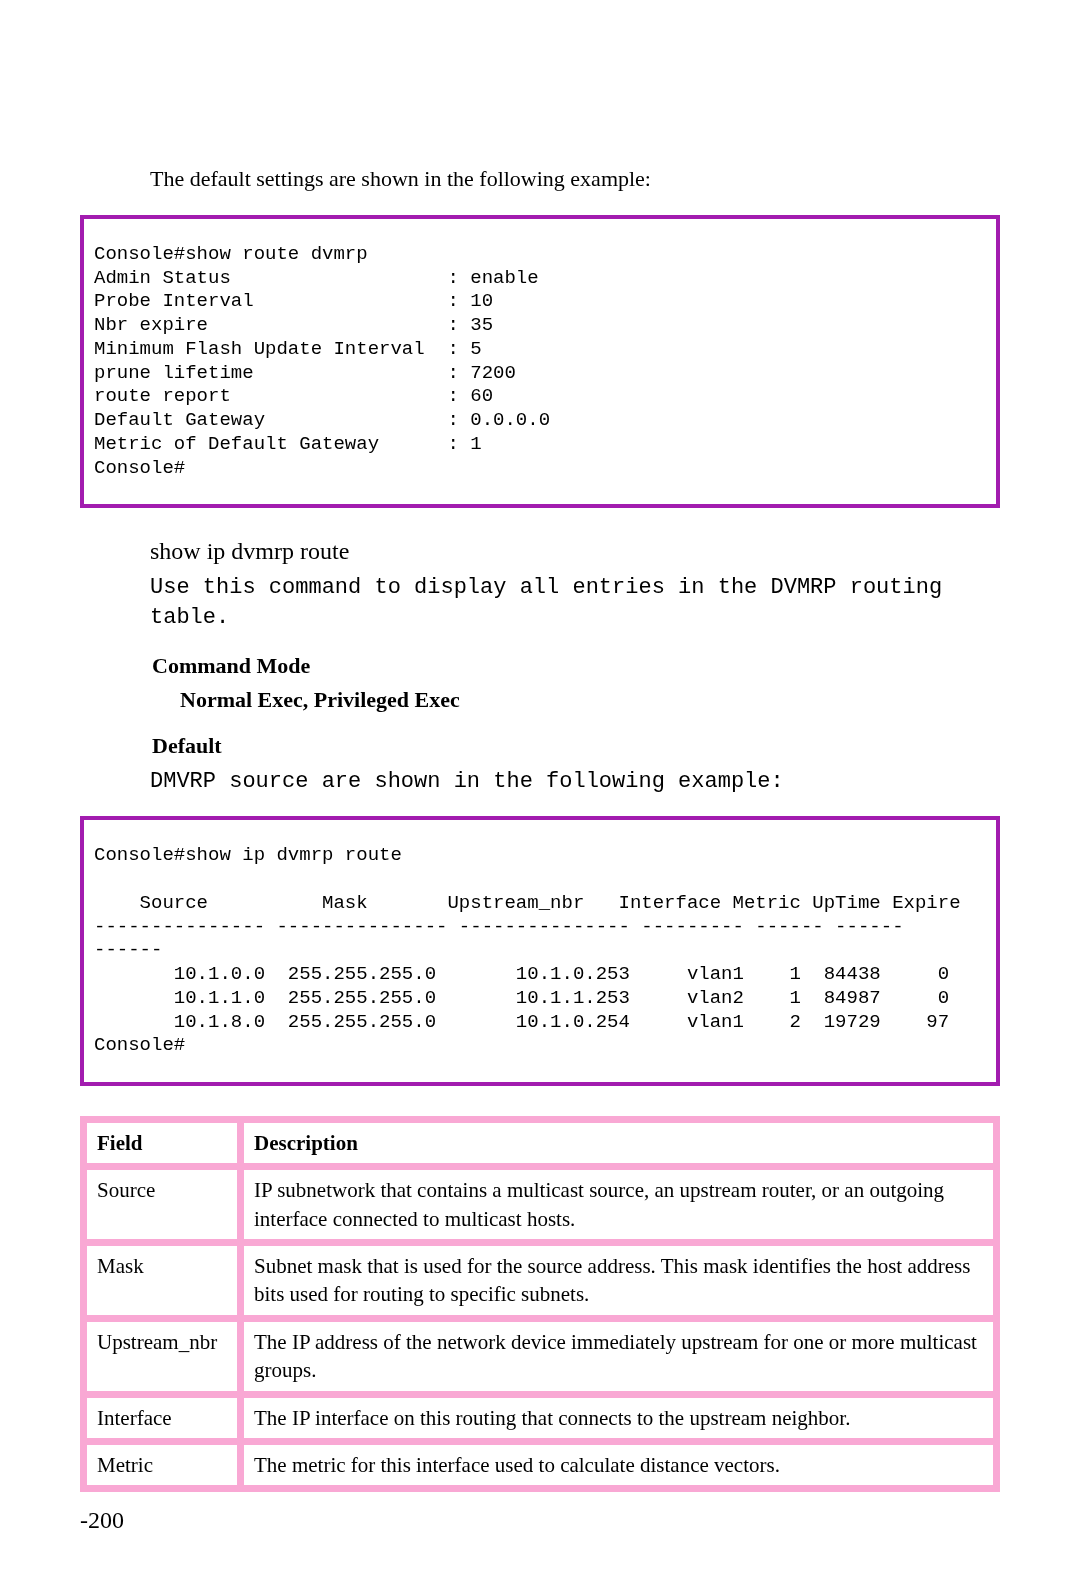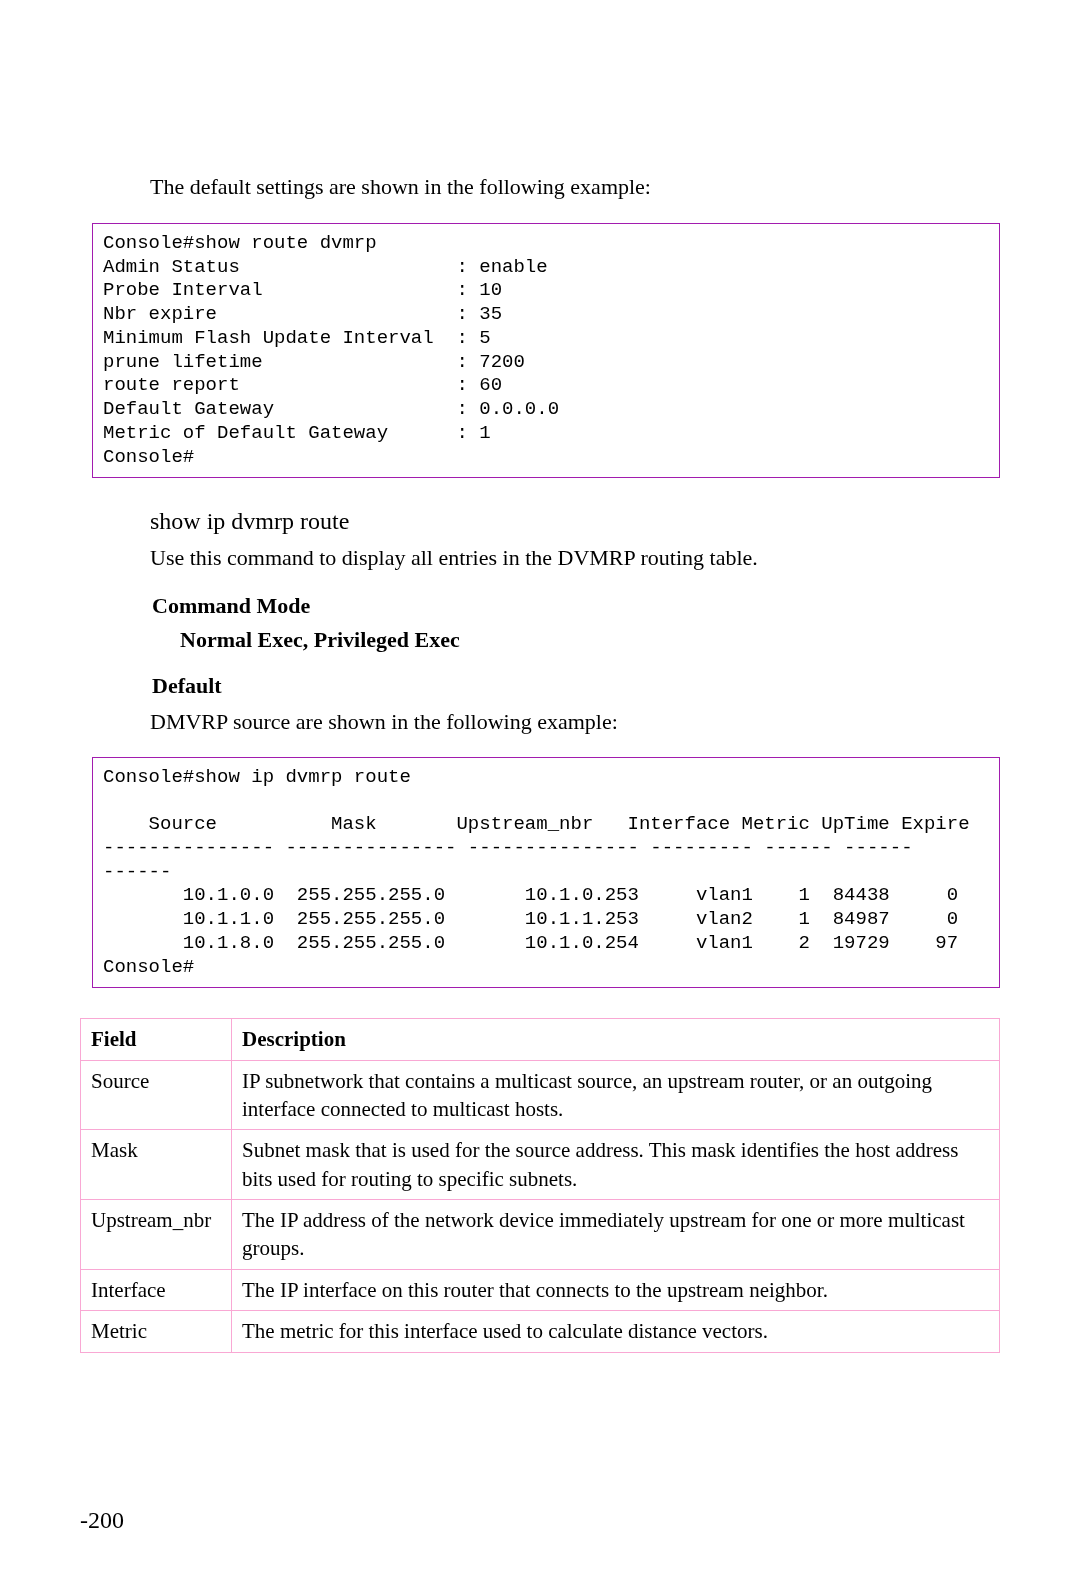--- a/index.html
+++ b/index.html
@@ -11,62 +11,63 @@
   }
   .page {
     width: 1080px;
     min-height: 1570px;
     padding: 160px 80px 60px 80px;
     box-sizing: border-box;
     position: relative;
   }
   .intro {
     font-size: 22px;
-    margin: 12px 0 20px 70px;
+    margin: 4px 0 20px 70px;
     line-height: 1.4;
   }
   .code-box {
-    border: 1px solid #a21caf;
-    padding: 8px 10px;
+    border: 4px solid #a21caf;
+    padding: 24px 10px;
     font-family: 'Courier New', monospace;
     font-size: 19px;
     white-space: pre;
     line-height: 1.25;
-    margin: 10px 0 30px 12px;
+    margin: 10px 0 30px 0;
     box-sizing: border-box;
     overflow: hidden;
   }
   .heading {
     font-size: 24px;
     font-weight: normal;
     margin: 12px 0 8px 70px;
   }
   .paragraph {
     font-size: 22px;
     margin: 0 0 20px 70px;
     line-height: 1.35;
+    font-family: Liberation Mono, monospace;
   }
   .sub-heading {
     font-size: 22px;
     font-weight: bold;
     margin: 20px 0 8px 72px;
   }
   .indented {
     font-size: 22px;
     margin: 0 0 14px 100px;
     font-weight: bold;
   }
   table.field-table {
     border-collapse: collapse;
     width: 100%;
     margin: 18px 0 0 0;
     font-size: 21px;
   }
   table.field-table th, table.field-table td {
-    border: 1px solid #f9a8d4;
+    border: 7px solid #f9a8d4;
     padding: 6px 10px;
     text-align: left;
     vertical-align: top;
     line-height: 1.35;
   }
   table.field-table th {
     font-weight: bold;
   }
   .page-num {
     position: absolute;
@@ -128,21 +129,21 @@
       <tr>
         <td>Mask</td>
         <td>Subnet mask that is used for the source address. This mask identifies the host address bits used for routing to specific subnets.</td>
       </tr>
       <tr>
         <td>Upstream_nbr</td>
         <td>The IP address of the network device immediately upstream for one or more multicast groups.</td>
       </tr>
       <tr>
         <td>Interface</td>
-        <td>The IP interface on this router that connects to the upstream neighbor.</td>
+        <td>The IP interface on this routing that connects to the upstream neighbor.</td>
       </tr>
       <tr>
         <td>Metric</td>
         <td>The metric for this interface used to calculate distance vectors.</td>
       </tr>
     </tbody>
   </table>
 
   <div class="page-num">-200</div>
 </div>

